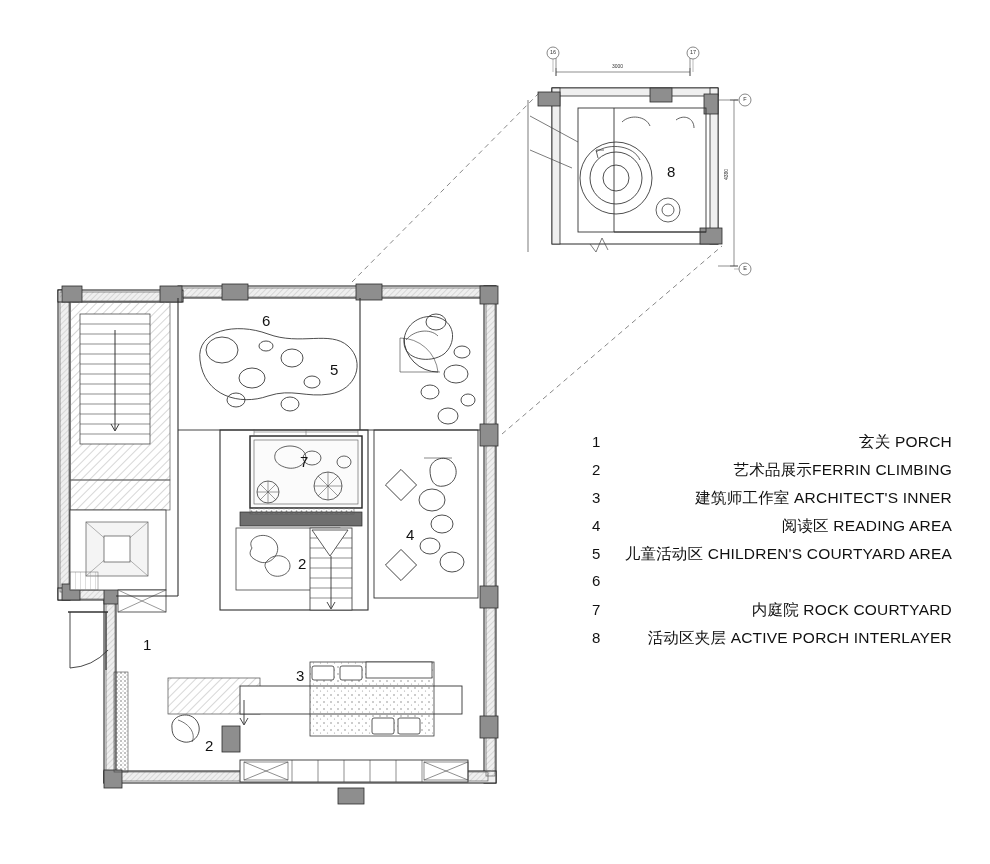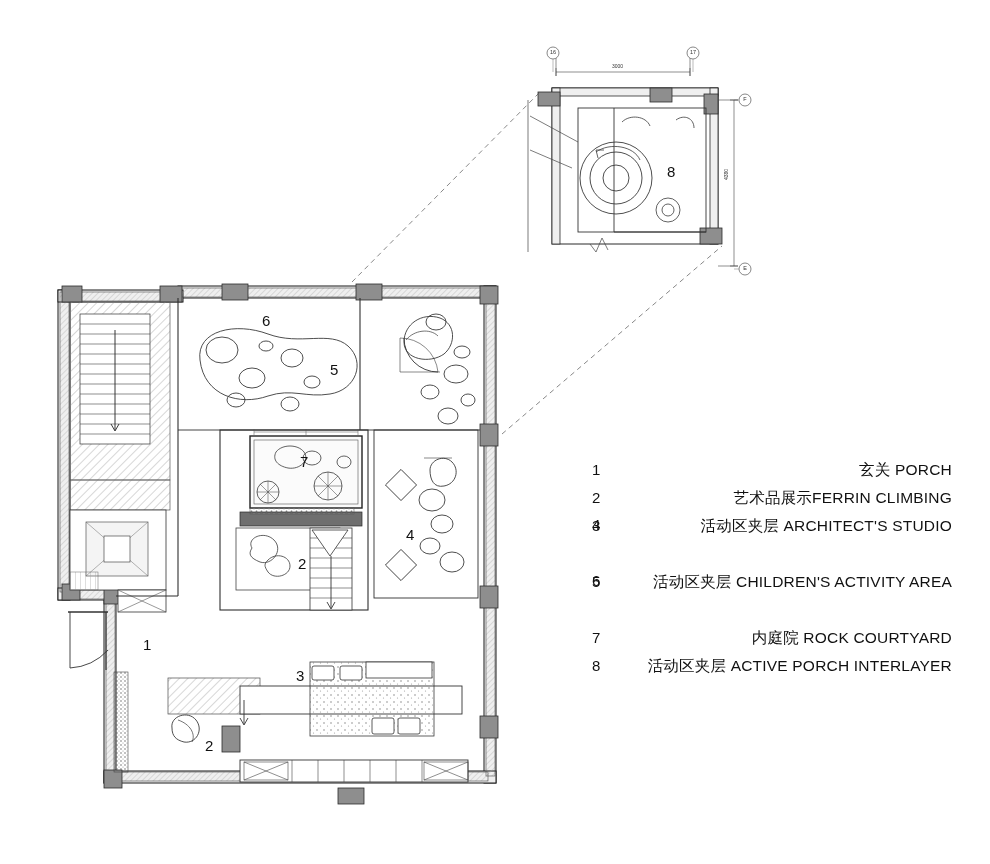--- a/index.html
+++ b/index.html
@@ -46,21 +46,20 @@
     font-size: 15px;
     color: #111;
     text-align: left;
   }
   .legend-label {
     flex: 1 1 auto;
     text-align: right;
     font-size: 15.5px;
     color: #111;
     letter-spacing: 0.2px;
-    margin-top: 28px;
   }
   
   .marker {
     position: absolute;
     font-size: 15px;
     color: #111;
     font-family: "Liberation Sans", sans-serif;
     line-height: 1;
   }
   .tiny-dim {
@@ -460,28 +459,29 @@
     <div class="legend-row">
       <span class="legend-num">1</span>
       <span class="legend-label">玄关 PORCH</span>
     </div>
     <div class="legend-row">
       <span class="legend-num">2</span>
       <span class="legend-label">艺术品展示FERRIN CLIMBING</span>
     </div>
     <div class="legend-row">
       <span class="legend-num">3</span>
-      <span class="legend-label">活动区夹层 ARCHITECT'S STUDIO</span>
+      <span class="legend-label">建筑师工作室 ARCHITECT'S INNER</span>
     </div>
     <div class="legend-row">
       <span class="legend-num">4</span>
+      <span class="legend-label">阅读区 READING AREA</span>
     </div>
     <div class="legend-row">
       <span class="legend-num">5</span>
-      <span class="legend-label">活动区夹层 CHILDREN'S ACTIVITY AREA</span>
+      <span class="legend-label">儿童活动区 CHILDREN'S COURTYARD AREA</span>
     </div>
     <div class="legend-row">
       <span class="legend-num">6</span>
     </div>
     <div class="legend-row">
       <span class="legend-num">7</span>
       <span class="legend-label">内庭院 ROCK COURTYARD</span>
     </div>
     <div class="legend-row">
       <span class="legend-num">8</span>

